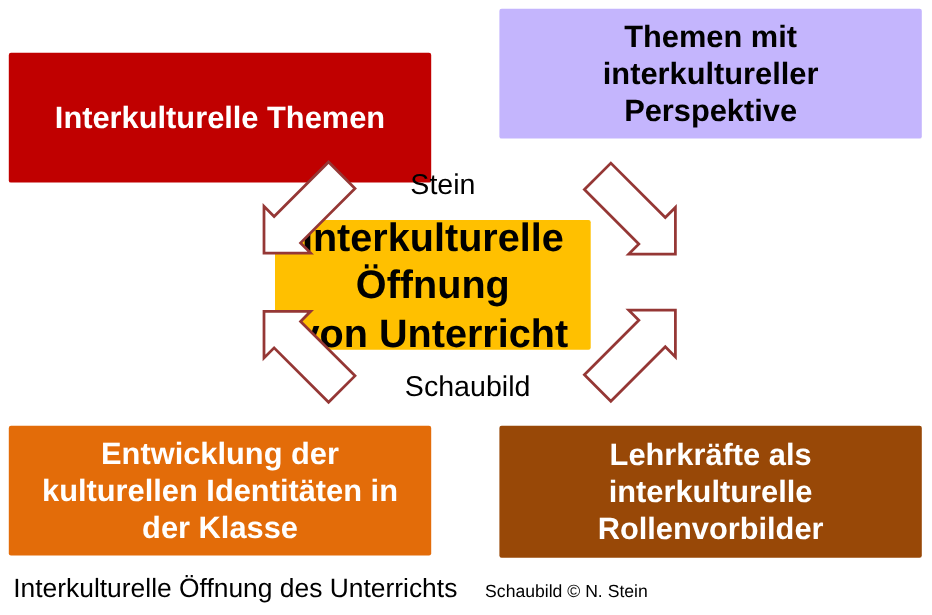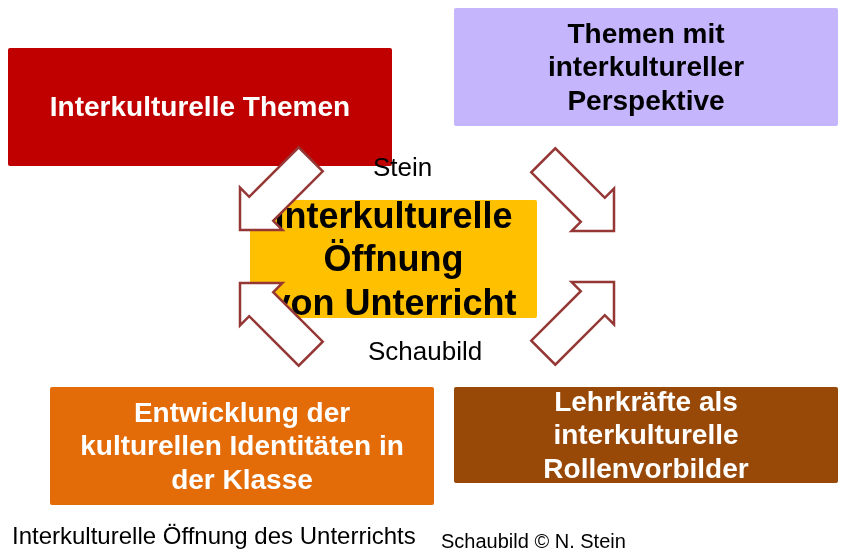--- a/index.html
+++ b/index.html
@@ -6,26 +6,26 @@
   body { width:847px; height:559px; position:relative; overflow:hidden;
          font-family:"Liberation Sans", sans-serif; }
   .box { position:absolute; display:flex; align-items:center; justify-content:center;
          text-align:center; font-weight:bold; border-radius:2px; box-sizing:border-box;
          line-height:1.2; }
   .box span { white-space:pre-line; display:block; }
   #tl { left:8px; top:8px; width:384px; height:118px; font-size:28px;margin-top:40px; }
   #tr { left:454px; top:8px; width:384px; height:118px; font-size:28px; }
   #center { left:250px; top:200px; width:287px; height:118px; font-size:36px; }
   #bl { left:8px; top:387px; width:384px; height:118px; font-size:28px; }
-  #br { left:454px; top:387px; width:384px; height:96px; font-size:28px; }
+  #br { left:454px; top:387px; width:384px; height:120px; font-size:28px; }
   .label { position:absolute; font-size:26px; color:#000; }
   #lbl-themen { left:373px; top:152px; }
   #lbl-personen { left:368px; top:336px; }
   #caption { position:absolute; left:12px; top:522px; font-size:24px; color:#000; }
-  #credit { position:absolute; left:441px; top:530px; font-size:20px; color:#000; }
+  #credit { position:absolute; left:441px; top:530px; font-size:16px; color:#000; }
   svg.arrows { position:absolute; left:0; top:0; width:847px; height:559px; pointer-events:none; }
   svg.arrows polygon { fill:#ffffff; stroke:#953735; stroke-width:2.5; stroke-linejoin:miter; }
 </style>
 </head>
 <body>
 
 <div id="tl" class="box" style="background:#C00000;color:#FFFFFF;">
   <span>Interkulturelle Themen</span>
 </div>
 
@@ -33,21 +33,21 @@
   <span>Themen mit
 interkultureller
 Perspektive</span>
 </div>
 
 <div id="center" class="box" style="background:#FFC000;color:#000000;">
   <span>Interkulturelle Öffnung
 von Unterricht</span>
 </div>
 
-<div id="bl" class="box" style="background:#E36C09;color:#FFFFFF;margin-left:42px;">
+<div id="bl" class="box" style="background:#E36C09;color:#FFFFFF;">
   <span>Entwicklung der
 kulturellen Identitäten in
 der Klasse</span>
 </div>
 
 <div id="br" class="box" style="background:#984807;color:#FFFFFF;">
   <span>Lehrkräfte als
 interkulturelle
 Rollenvorbilder</span>
 </div>

